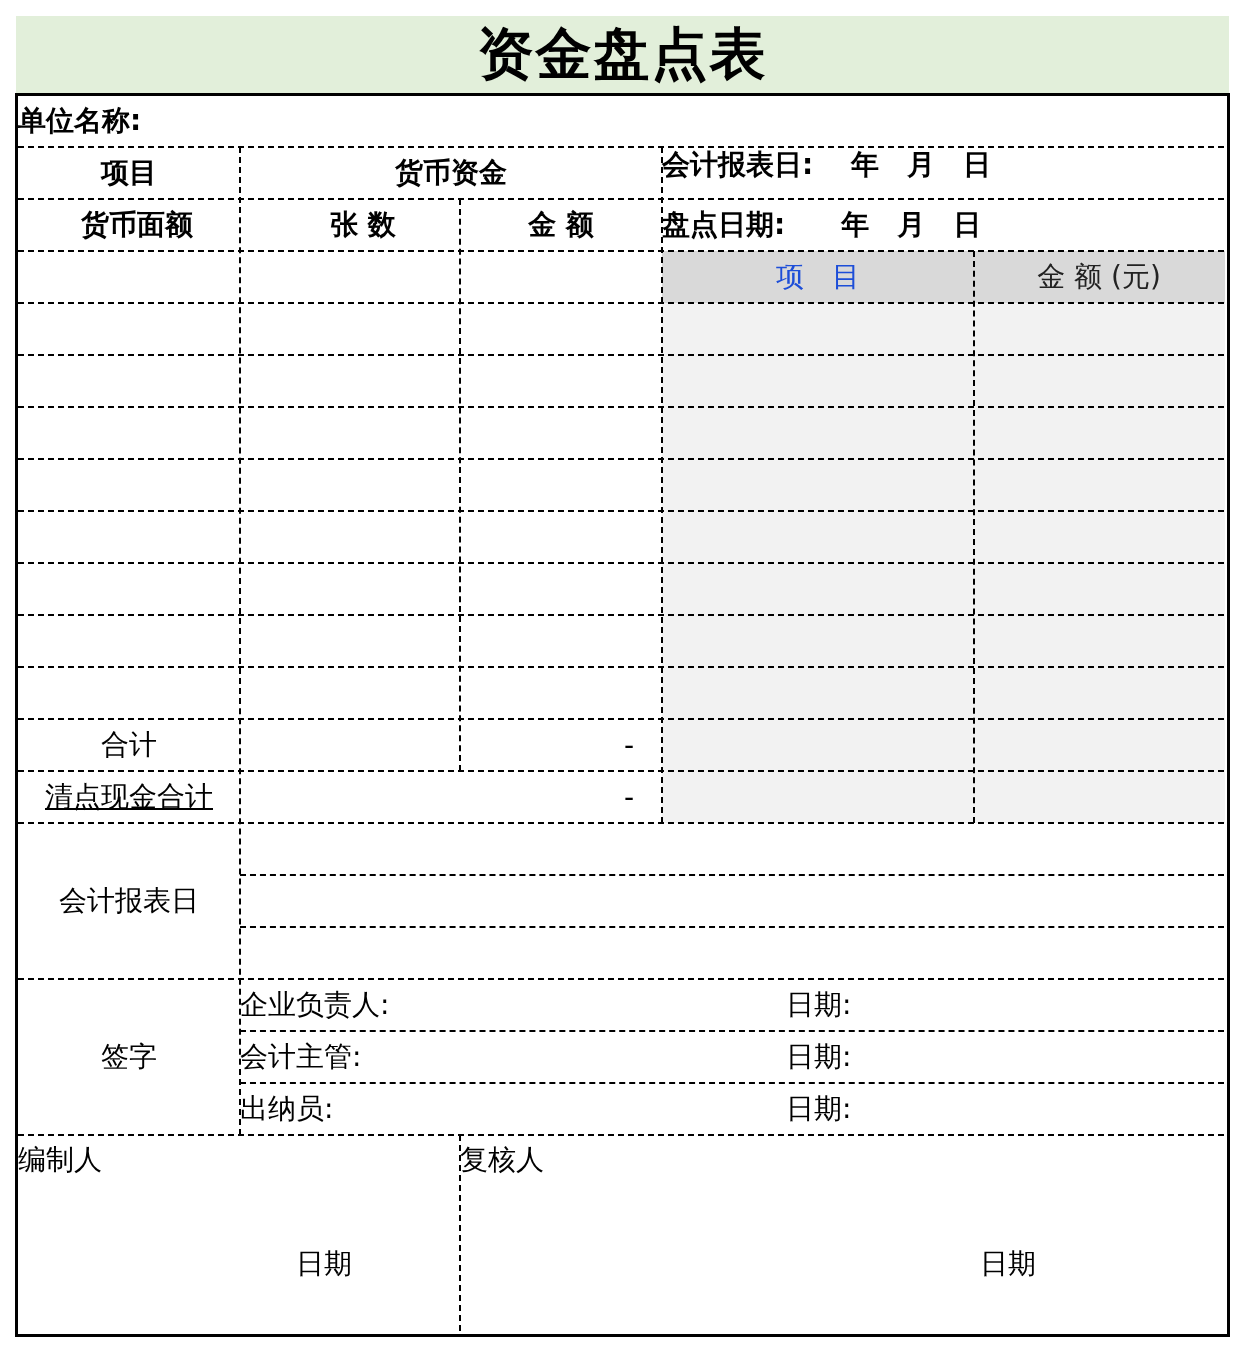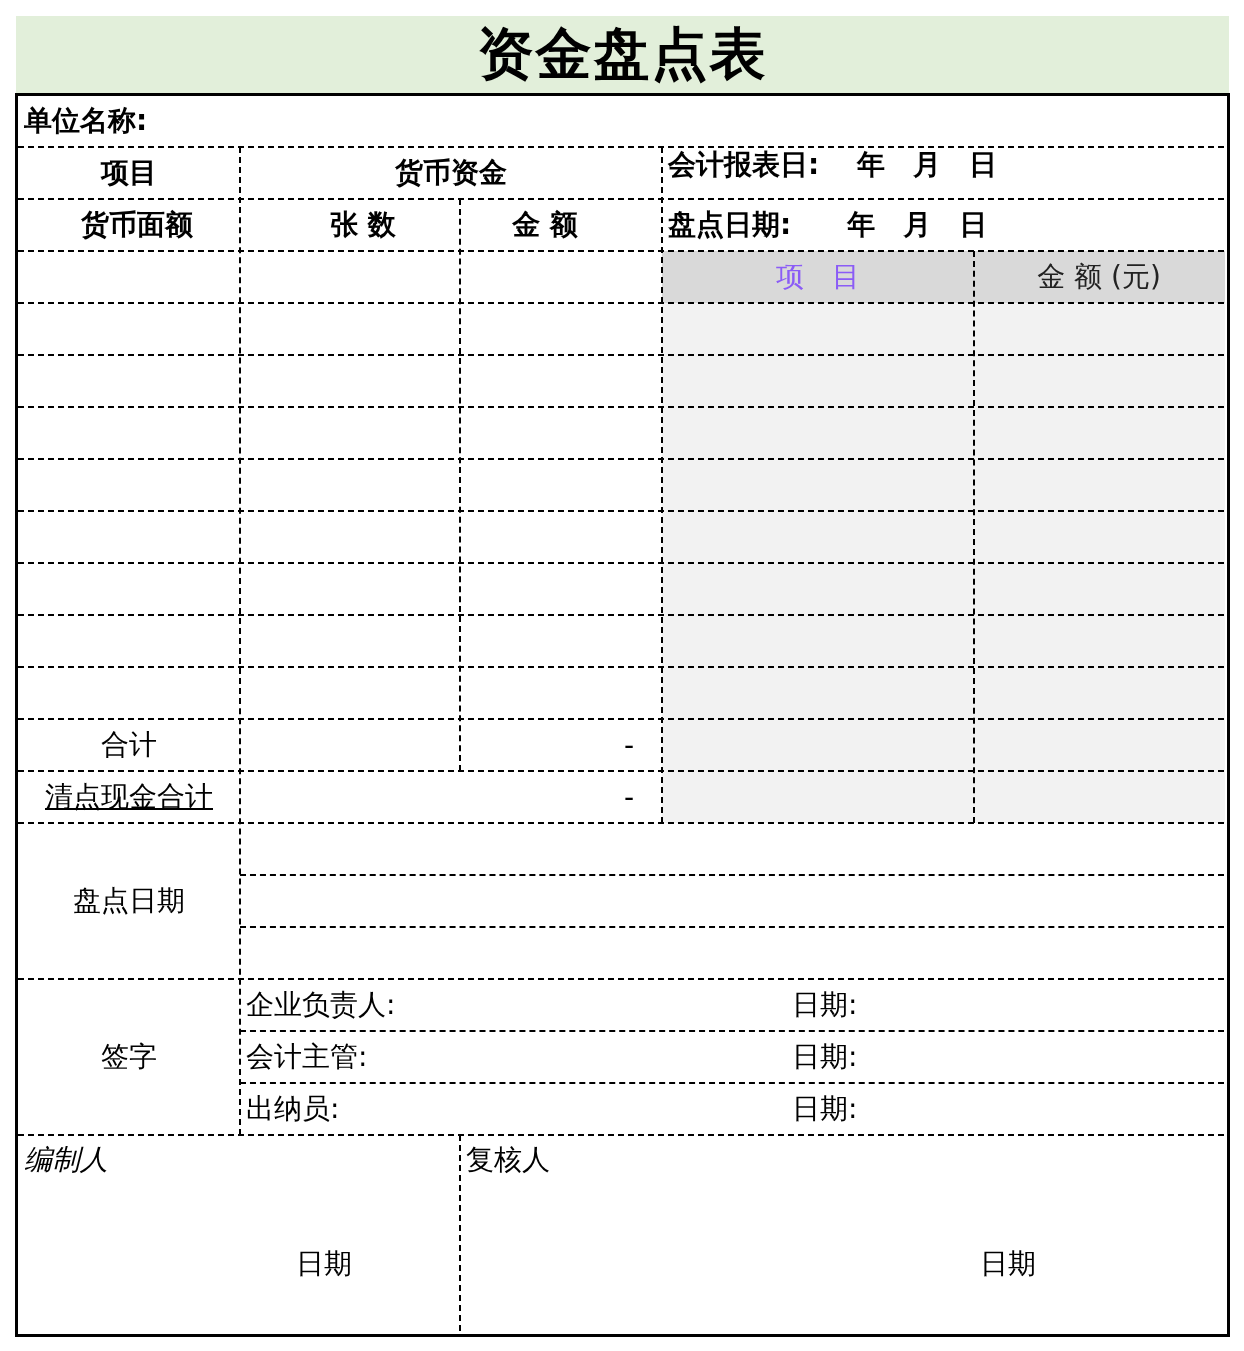--- a/index.html
+++ b/index.html
@@ -1,21 +1,21 @@
 <!DOCTYPE html>
 <html><head>
 <meta charset="utf-8">
 <style>
   html,body{margin:0;padding:0;background:#fff;}
   body{width:1244px;height:1351px;position:relative;font-family:"DejaVu Sans","Liberation Sans",sans-serif;color:#000;overflow:hidden;}
   .title{position:absolute;left:16px;top:16px;width:1213px;height:77px;background:#e2efda;display:flex;align-items:center;justify-content:center;font-size:56px;font-weight:bold;letter-spacing:2px;}
   .frame{position:absolute;left:15px;top:93px;width:1209px;height:1238px;border:3px solid #000;}
   .cell{position:absolute;box-sizing:border-box;display:flex;align-items:center;font-size:28px;}
   .c{justify-content:center;}
-  .l{justify-content:flex-start;padding-left:6px;}
+  .l{justify-content:flex-start;}
   .r{justify-content:flex-end;padding-right:28px;}
   .b{font-weight:bold;}
   .hl{position:absolute;height:0;border-top:2px dashed #000;}
   .vl{position:absolute;width:0;border-left:2px dashed #000;}
   .gray{position:absolute;background:#f2f2f2;}
   .grayh{position:absolute;background:#d9d9d9;}
 </style>
 </head>
 <body>
 
@@ -53,23 +53,23 @@
 <div class="vl" style="left:459px;top:1135px;height:196px;"></div>
 
 <div class="cell l b" style="left:18px;top:95px;width:600px;height:52px;">单位名称:</div>
 <div class="cell" style="left:200px;top:95px;width:1020px;height:52px;"></div>
 
 <div class="cell c b" style="left:18px;top:147px;width:222px;height:52px;text-align:center;">项目</div>
 <div class="cell c b" style="left:240px;top:147px;width:422px;height:52px;">货币资金</div>
 <div class="cell l b" style="left:662px;top:139px;width:562px;height:52px;white-space:pre;">会计报表日:　 年　月　日</div>
 <div class="cell c b" style="left:26px;top:199px;width:222px;height:52px;">货币面额</div>
 <div class="cell c b" style="left:253px;top:199px;width:220px;height:52px;">张 数</div>
-<div class="cell c b" style="left:444px;top:199px;width:202px;height:52px;">金 额</div>
+<div class="cell c b" style="left:460px;top:199px;width:202px;height:52px;">金 额</div>
 <div class="cell l b" style="left:662px;top:199px;width:562px;height:52px;white-space:pre;">盘点日期:　　年　月　日</div>
-<div class="cell c" style="left:662px;top:251px;width:312px;height:52px;color:#8b5cf6;">项　目</div>
+<div class="cell c" style="left:662px;top:251px;width:312px;height:52px;color:#1d4ed8;">项　目</div>
 <div class="cell c" style="left:974px;top:251px;width:250px;height:52px;color:#222;">金 额 (元)</div>
 
 <div class="cell" style="left:18px;top:251px;width:222px;height:52px;"></div>
 <div class="cell" style="left:240px;top:251px;width:220px;height:52px;"></div>
 <div class="cell" style="left:460px;top:251px;width:202px;height:52px;"></div>
 <div class="cell" style="left:18px;top:303px;width:222px;height:52px;"></div>
 <div class="cell" style="left:240px;top:303px;width:220px;height:52px;"></div>
 <div class="cell" style="left:460px;top:303px;width:202px;height:52px;"></div>
 <div class="cell" style="left:18px;top:355px;width:222px;height:52px;"></div>
 <div class="cell" style="left:240px;top:355px;width:220px;height:52px;"></div>
@@ -110,29 +110,29 @@
 <div class="cell" style="left:662px;top:667px;width:312px;height:52px;"></div>
 <div class="cell" style="left:974px;top:667px;width:250px;height:52px;"></div>
 <div class="cell" style="left:662px;top:719px;width:312px;height:52px;"></div>
 <div class="cell" style="left:974px;top:719px;width:250px;height:52px;"></div>
 
 <div class="cell c" style="left:18px;top:719px;width:222px;height:52px;">合计</div>
 <div class="cell r" style="left:460px;top:719px;width:202px;height:52px;">-</div>
 <div class="cell c" style="left:18px;top:771px;width:222px;height:52px;text-decoration:underline;">清点现金合计</div>
 <div class="cell r" style="left:240px;top:771px;width:422px;height:52px;">-</div>
 
-<div class="cell c" style="left:18px;top:823px;width:222px;height:156px;">盘点日期</div>
+<div class="cell c" style="left:18px;top:823px;width:222px;height:156px;">会计报表日</div>
 <div class="cell" style="left:240px;top:823px;width:984px;height:52px;"></div>
 <div class="cell" style="left:240px;top:875px;width:984px;height:52px;"></div>
 <div class="cell" style="left:240px;top:927px;width:984px;height:52px;"></div>
 
 <div class="cell c" style="left:18px;top:979px;width:222px;height:156px;">签字</div>
 <div class="cell l" style="left:240px;top:979px;width:540px;height:52px;">企业负责人:</div>
 <div class="cell l" style="left:786px;top:979px;width:438px;height:52px;">日期:</div>
 <div class="cell l" style="left:240px;top:1031px;width:540px;height:52px;">会计主管:</div>
 <div class="cell l" style="left:786px;top:1031px;width:438px;height:52px;">日期:</div>
 <div class="cell l" style="left:240px;top:1083px;width:540px;height:52px;">出纳员:</div>
 <div class="cell l" style="left:786px;top:1083px;width:438px;height:52px;">日期:</div>
 
-<div class="cell l" style="left:18px;top:1138px;width:300px;height:44px;font-style:italic;">编制人</div>
+<div class="cell l" style="left:18px;top:1138px;width:300px;height:44px;">编制人</div>
 <div class="cell" style="left:296px;top:1242px;width:120px;height:44px;">日期</div>
 <div class="cell l" style="left:460px;top:1138px;width:300px;height:44px;">复核人</div>
 <div class="cell" style="left:980px;top:1242px;width:120px;height:44px;">日期</div>
 
 </body></html>

